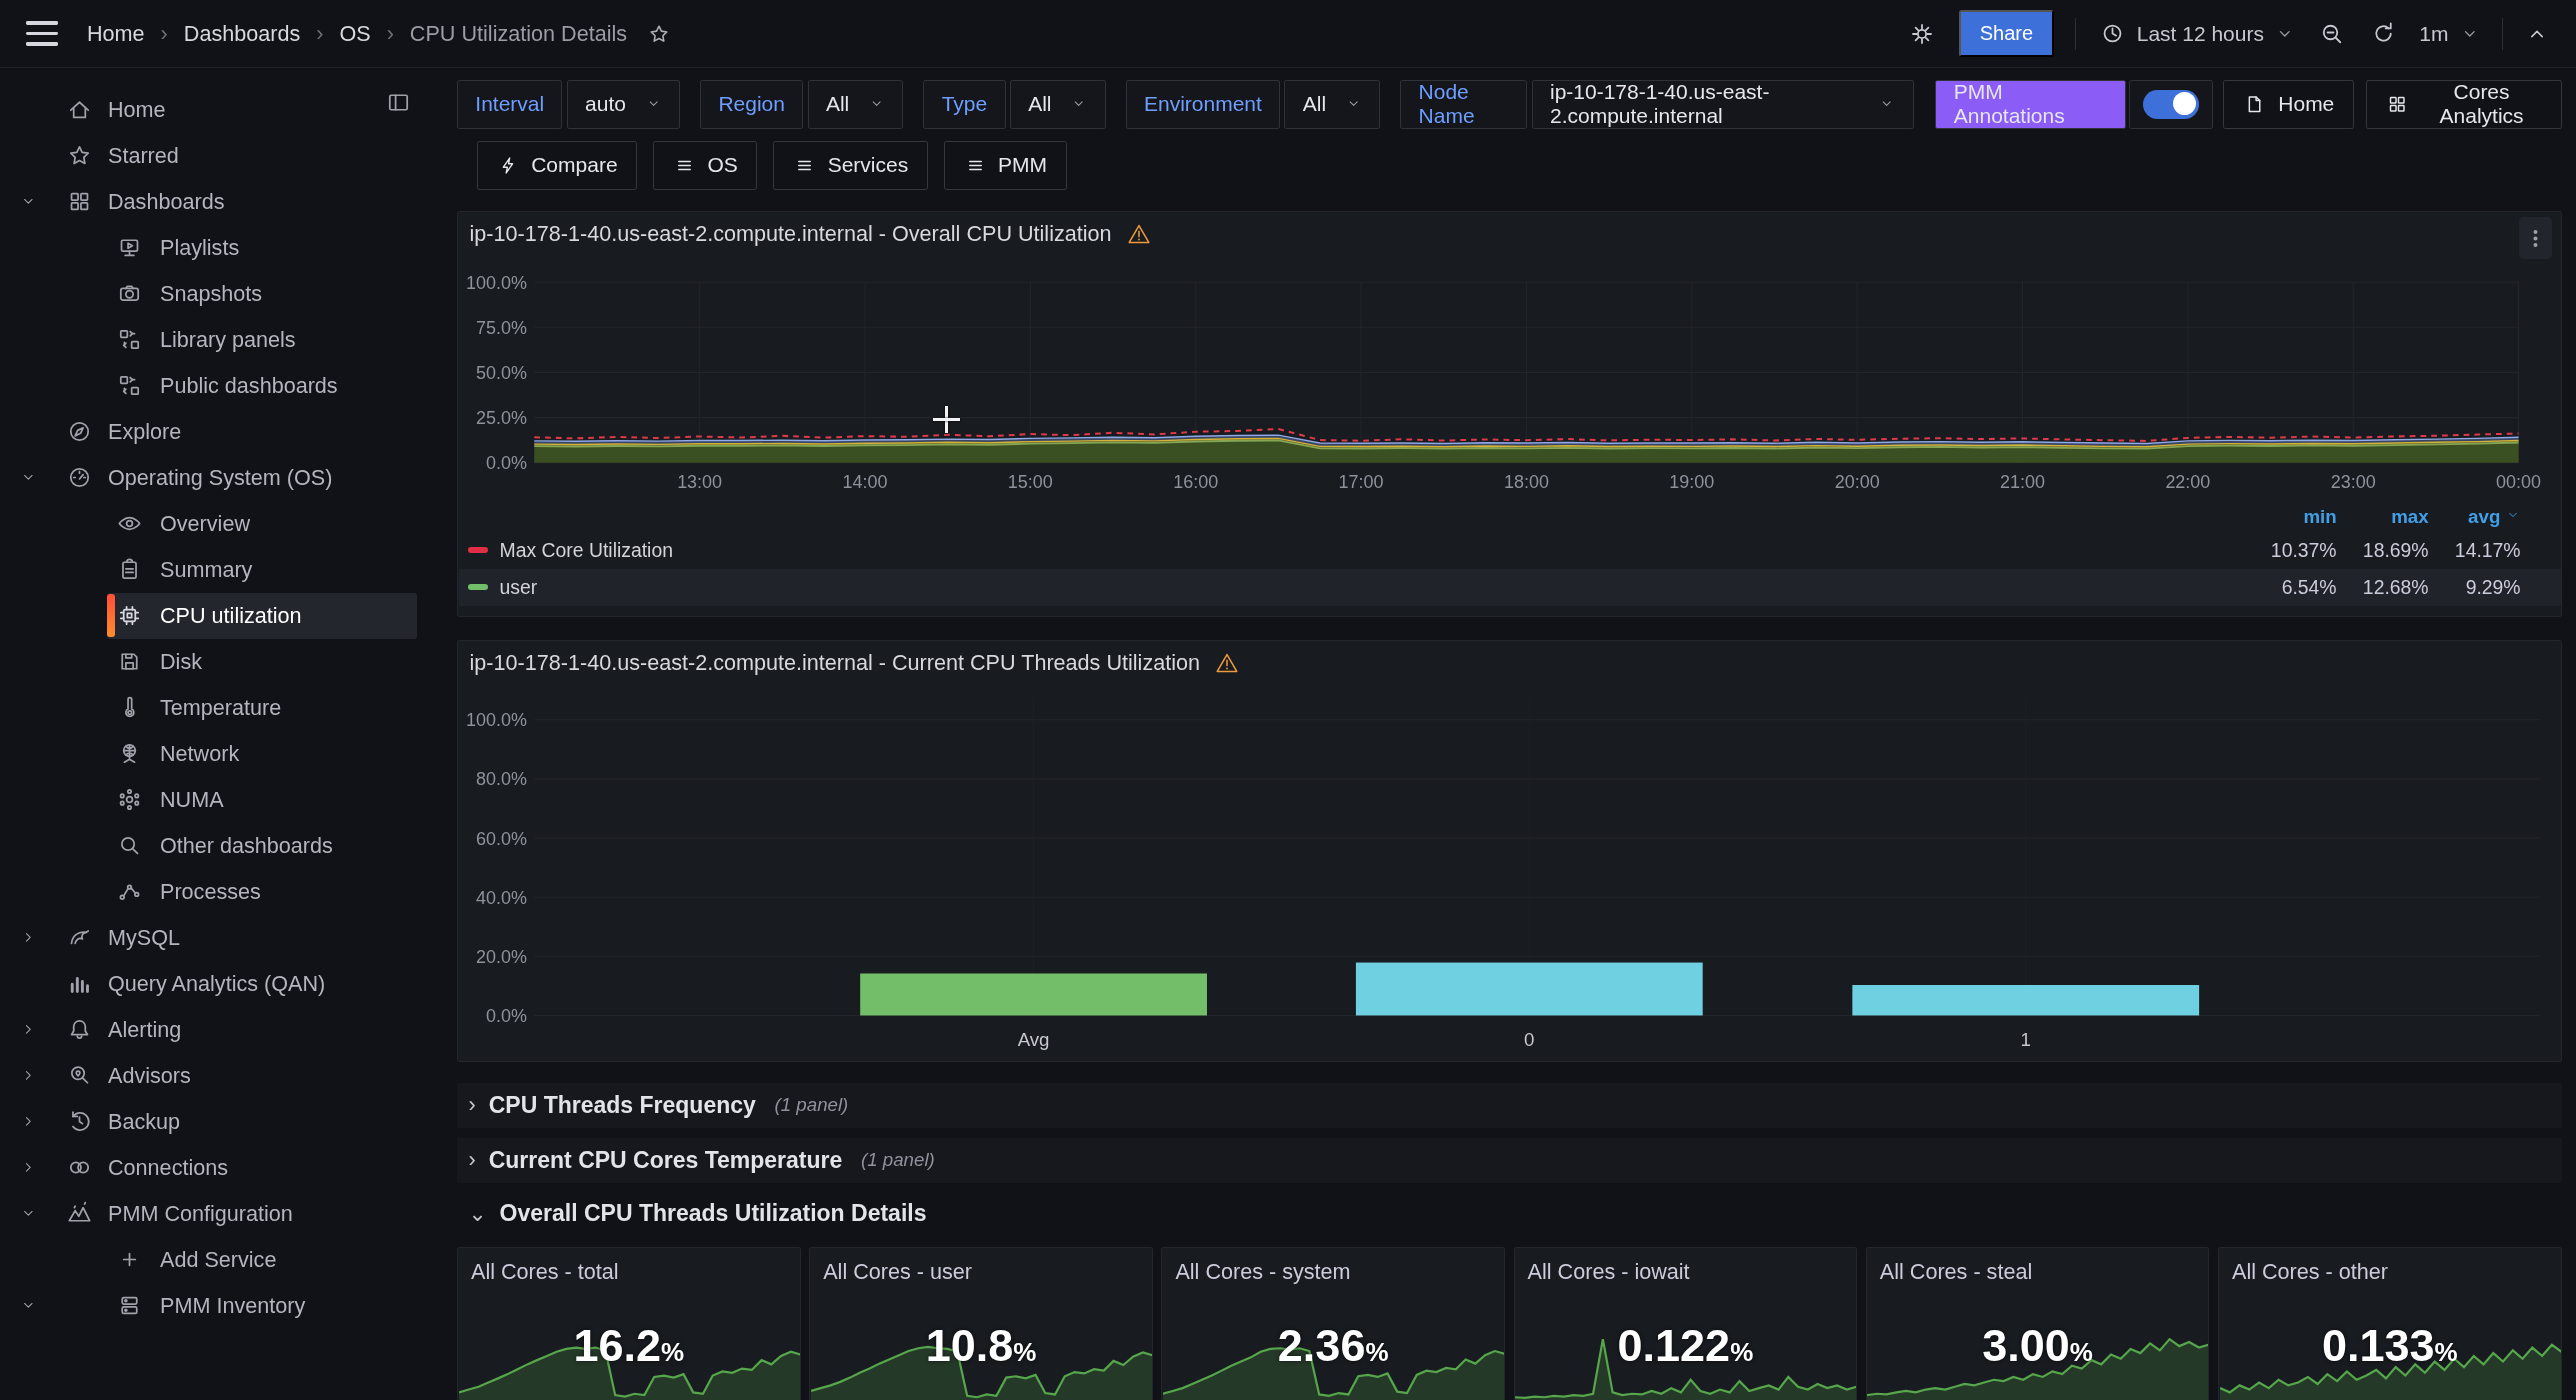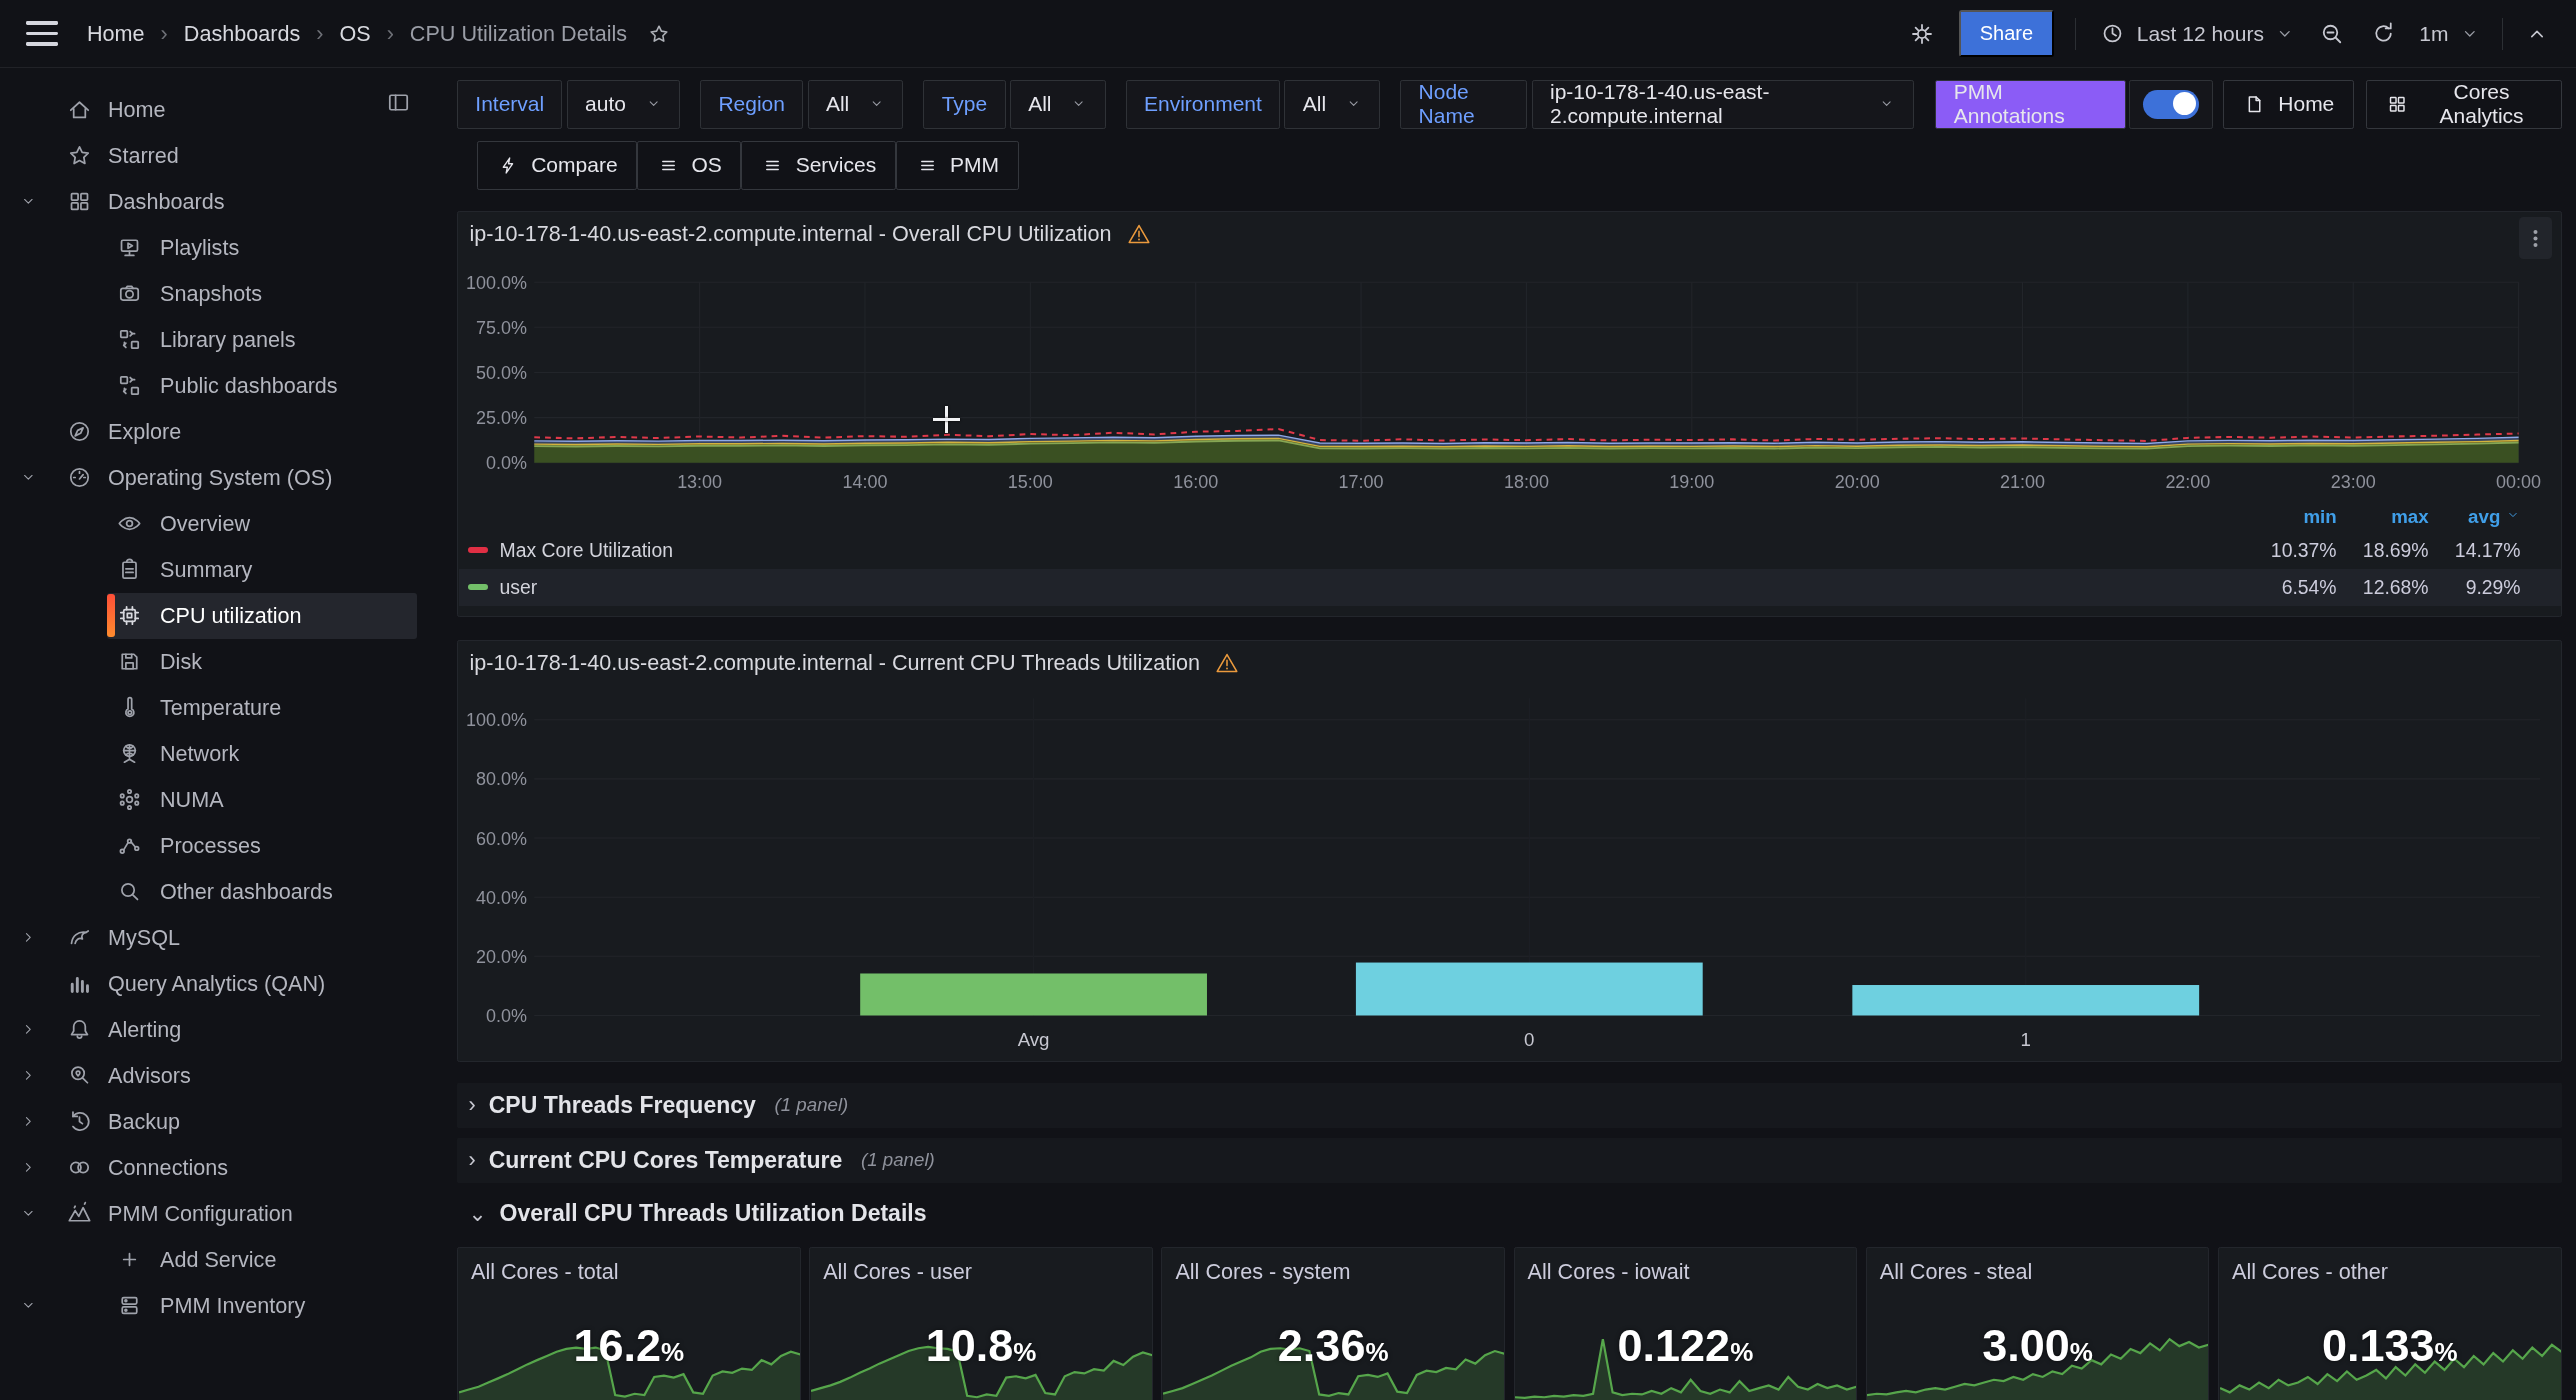--- a/index.html
+++ b/index.html
@@ -45,21 +45,21 @@
   .f-group { display:flex; gap:4.3px; margin-right:10px; }
   .f-box { height:49px; display:flex; align-items:center; padding:0 17.3px; border:0.7px solid #2f3237; border-radius:2.2px; font-size:21px; background:#15161b; }
   .f-label { color:#6e9fff; }
   .f-value { color:#e6e6ec; gap:10px; }
   .pmm-ann { background:#8b5cf6; border:0.7px solid #2f3237; color:#e6e6ec; }
   .toggle-box { border:0.7px solid #2f3237; border-radius:2.2px; height:49px; display:flex; align-items:center; padding:0 13px; background:#15161b; }
   .toggle { width:56px; height:29px; border-radius:14.4px; background:#3d71d9; position:relative; cursor:pointer; }
   .toggle .knob { position:absolute; right:2.9px; top:2.9px; width:23px; height:23px; border-radius:50%; background:#fff; }
   .tb-right { margin-left:auto; display:flex; gap:11.5px; }
   .tb-btn { height:49px; display:flex; align-items:center; gap:11.5px; padding:0 18.7px; border:0.7px solid #34373d; border-radius:2.2px; font-size:21px; color:#e6e6ec; background:transparent; }
-  .toolbar2 { display:flex; height:49px; margin-bottom:21px;padding-left:20px; }
+  .toolbar2 { display:flex; gap:16px; height:49px; margin-bottom:21px;padding-left:20px; }
 
   
   .panel { position:relative; background:#181b1f; border:0.7px solid #23262c; border-radius:2.2px; }
   .panel-hd { height:37px; display:flex; align-items:center; padding:7.2px 14.4px 0 11.5px; }
   .panel-title { font-size:21.6px; font-weight:500; color:#d8d9df; }
   .warn { color:#eb9a3d; margin-left:14.4px; }
   .kebab-btn { position:absolute; right:8.6px; top:5.8px; width:33px; height:42px; background:#22252b; border-radius:4.3px;
      display:flex; align-items:center; justify-content:center; color:#9da0a8; }
   #panel1 { height:406px; margin-bottom:23px; }
   #panel2 { height:422px; margin-bottom:21px; }
@@ -343,36 +343,36 @@
             <circle cx="20" cy="31" r="2.3"></circle>
             <circle cx="10" cy="25" r="2.3"></circle>
             <circle cx="10" cy="15" r="2.3"></circle>
           </svg>
         </span>
         <span class="s-label">NUMA</span>
       </div>
       <div class="side-item lvl1">
         <span class="s-ic ic">
           <svg width="29" height="29" viewBox="0 0 40 40" fill="none" stroke="currentColor" stroke-width="2.4" stroke-linecap="round" stroke-linejoin="round">
+            <circle cx="18" cy="18" r="8.5"></circle>
+            <path d="M24.5 24.5L31 31"></path>
+          </svg>
+        </span>
+        <span class="s-label">Other dashboards</span>
+      </div>
+      <div class="side-item lvl1">
+        <span class="s-ic ic">
+          <svg width="29" height="29" viewBox="0 0 40 40" fill="none" stroke="currentColor" stroke-width="2.4" stroke-linecap="round" stroke-linejoin="round">
             <circle cx="10" cy="28" r="2.5"></circle>
             <circle cx="20" cy="14" r="2.5"></circle>
             <circle cx="30" cy="24" r="2.5"></circle>
             <path d="M12 26l6-10M22 15l6 7"></path>
           </svg>
         </span>
         <span class="s-label">Processes</span>
-      </div>
-      <div class="side-item lvl1">
-        <span class="s-ic ic">
-          <svg width="29" height="29" viewBox="0 0 40 40" fill="none" stroke="currentColor" stroke-width="2.4" stroke-linecap="round" stroke-linejoin="round">
-            <circle cx="18" cy="18" r="8.5"></circle>
-            <path d="M24.5 24.5L31 31"></path>
-          </svg>
-        </span>
-        <span class="s-label">Other dashboards</span>
       </div>
       <div class="side-item lvl0">
         <span class="chev ic">
           <svg width="18.7" height="18.7" viewBox="0 0 40 40" fill="none" stroke="currentColor" stroke-width="2.4" stroke-linecap="round" stroke-linejoin="round">
             <path d="M16 12l8 8-8 8"></path>
           </svg>
         </span>
         <span class="s-ic ic">
           <svg width="29" height="29" viewBox="0 0 40 40" fill="none" stroke="currentColor" stroke-width="2.4" stroke-linecap="round" stroke-linejoin="round">
             <path d="M9 28c1-10 9-17 20-15-5 1-7 5-5 9-5-2-9 1-10 6"></path>

